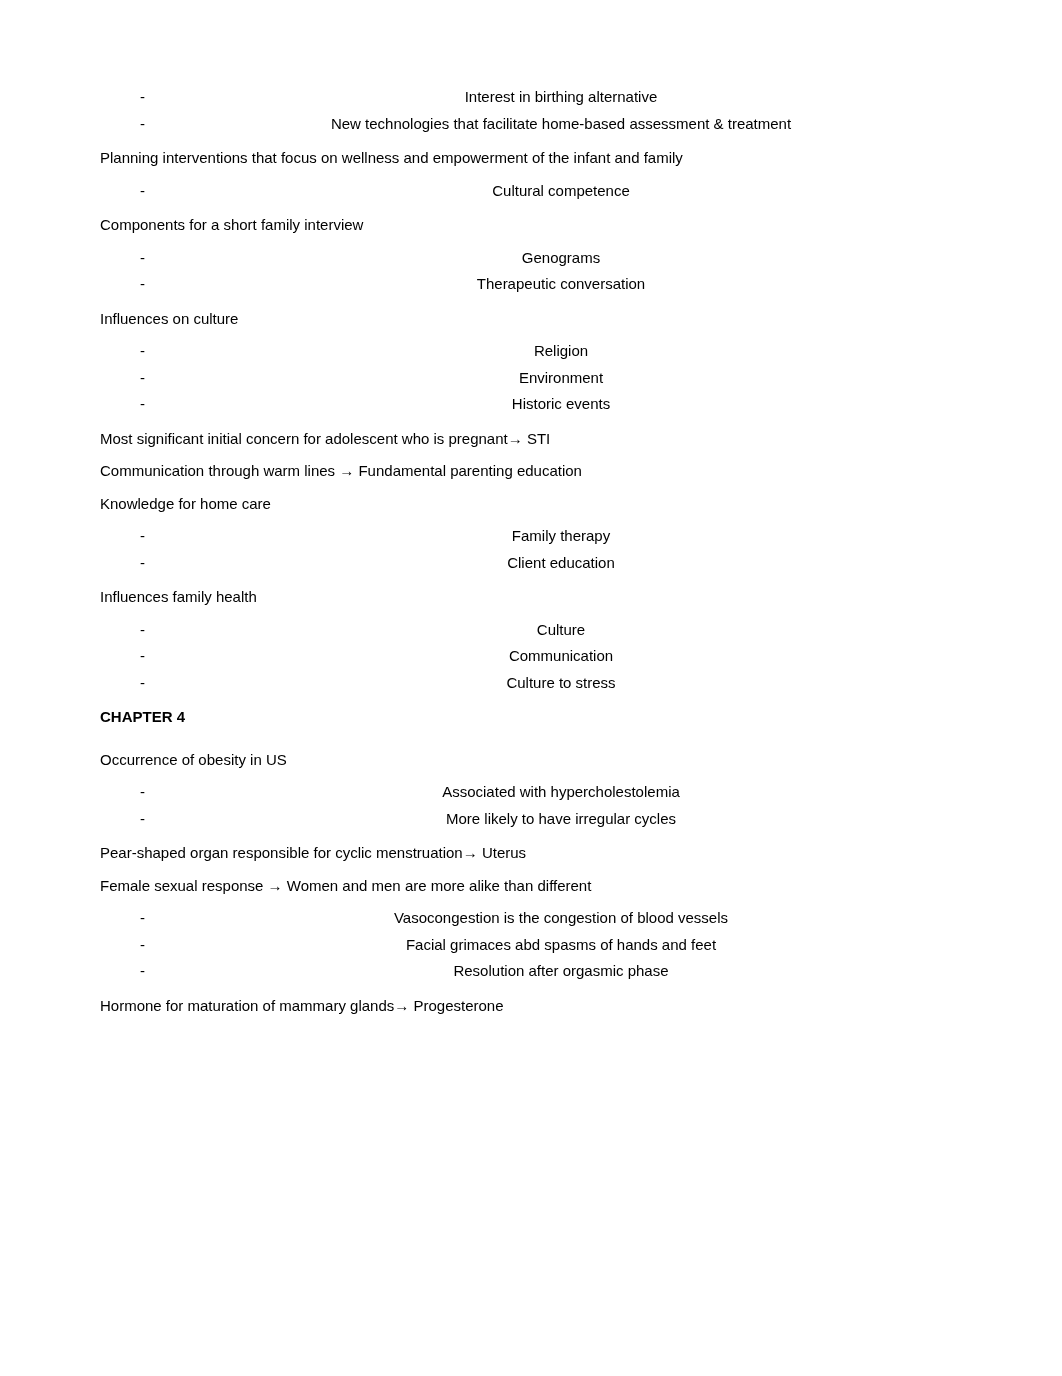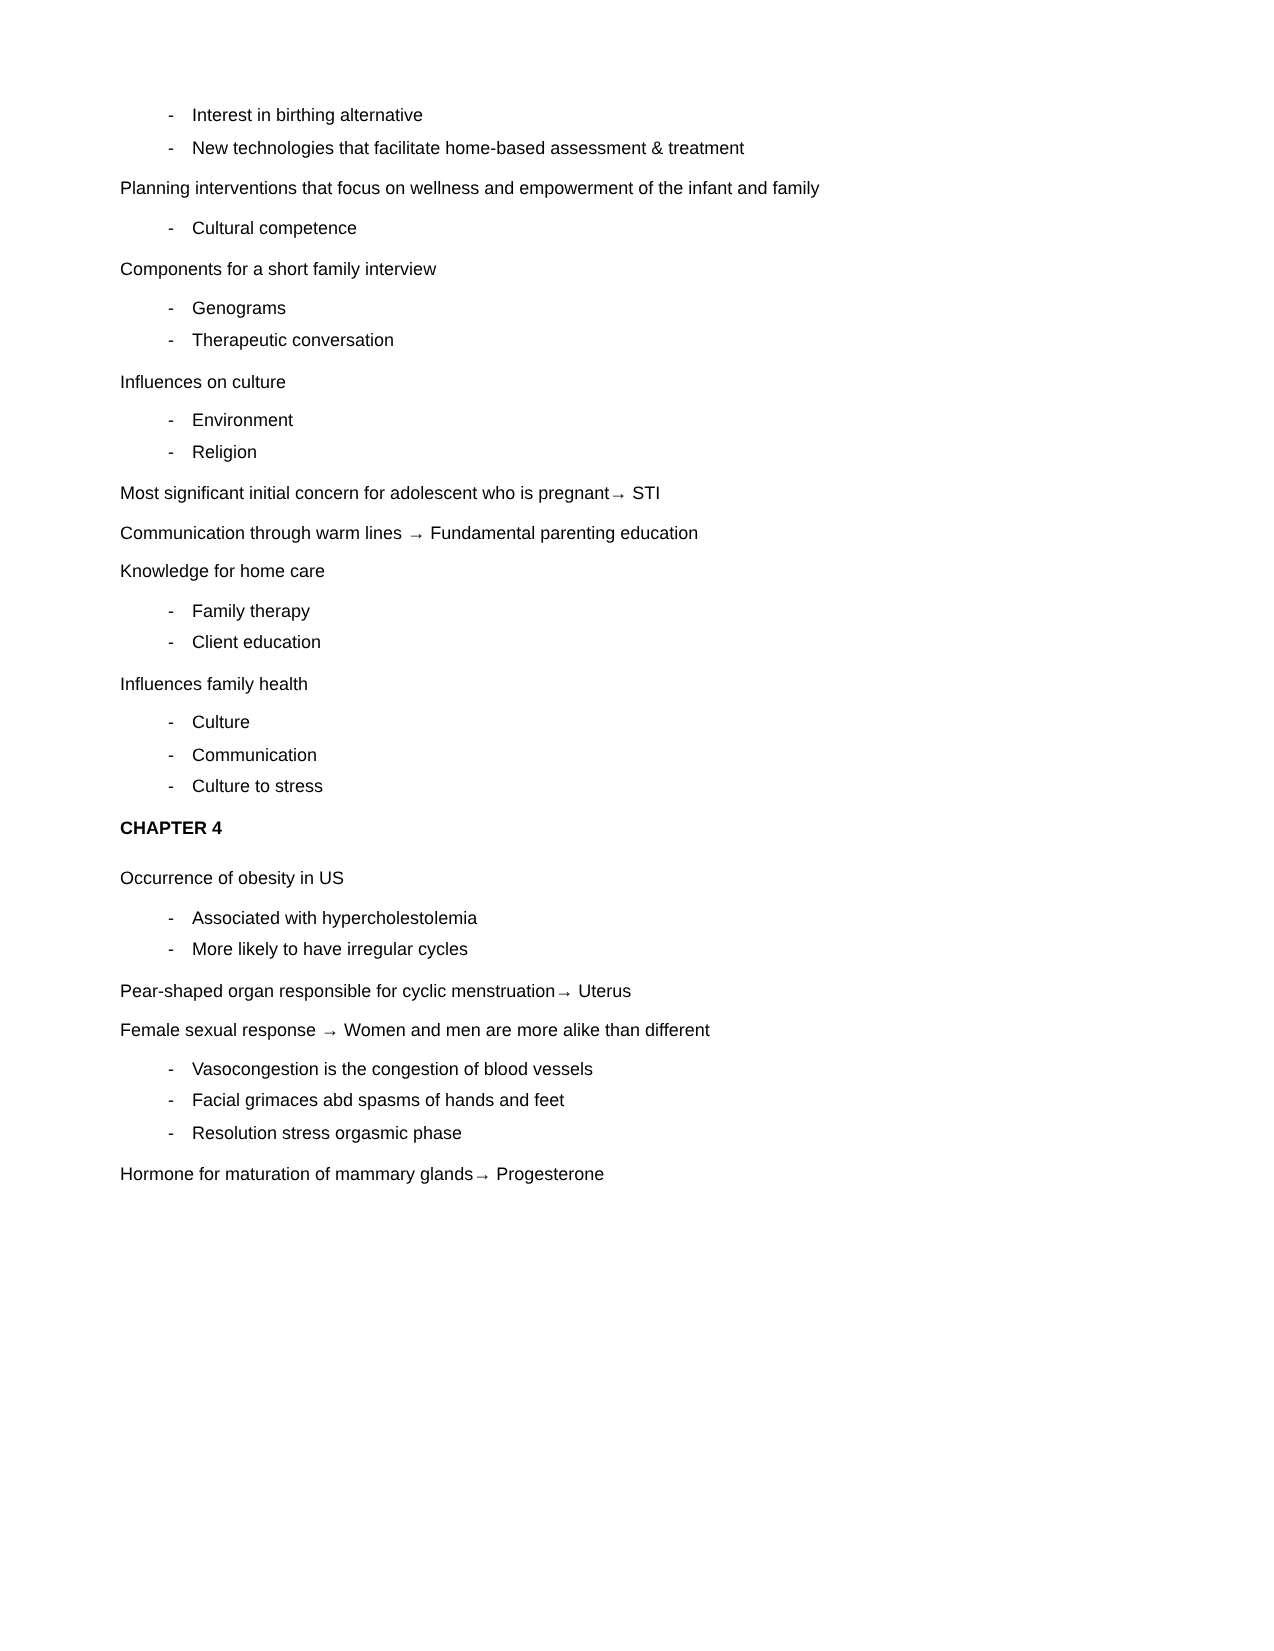--- a/index.html
+++ b/index.html
@@ -19,20 +19,21 @@
       line-height: 1.5;
     }
 
     .paragraph {
       margin-bottom: 10px;
     }
 
     .bullet-list {
       list-style: none;
       margin: 6px 0 12px 40px;
+      text-align: center;
     }
 
     .bullet-list li {
       position: relative;
       padding-left: 20px;
       margin-bottom: 4px;
     }
 
     .bullet-list li::before {
       content: "-";
@@ -71,24 +72,27 @@
     <span>Genograms</span>
   </li>
   <li>
     <span>Therapeutic conversation</span>
   </li>
 </ul>
 
 <p class="paragraph">Influences on culture</p>
 <ul class="bullet-list">
   <li>
+    <span>Religion</span>
+  </li>
+  <li>
     <span>Environment</span>
   </li>
   <li>
-    <span>Religion</span>
+    <span>Historic events</span>
   </li>
 </ul>
 
 <p class="paragraph">
   <span>Most significant initial concern for adolescent who is pregnant</span><span>→</span> <span>STI</span>
 </p>
 
 <p class="paragraph">
   <span>Communication through warm lines</span> <span>→</span> <span>Fundamental parenting education</span>
 </p>
@@ -136,19 +140,19 @@
   <span>Female sexual response</span> <span>→</span> <span>Women and men are more alike than different</span>
 </p>
 <ul class="bullet-list">
   <li>
     <span>Vasocongestion is the congestion of blood vessels</span>
   </li>
   <li>
     <span>Facial grimaces abd spasms of hands and feet</span>
   </li>
   <li>
-    <span>Resolution stress orgasmic phase</span>
+    <span>Resolution after orgasmic phase</span>
   </li>
 </ul>
 
 <p class="paragraph">
   <span>Hormone for maturation of mammary glands</span><span>→</span> <span>Progesterone</span>
 </p>
 
 </body></html>

